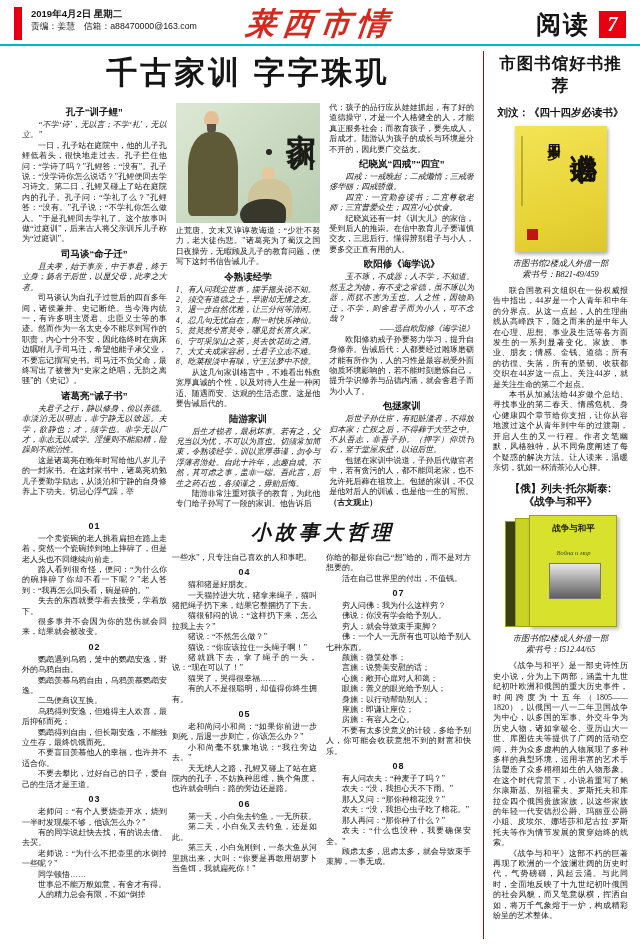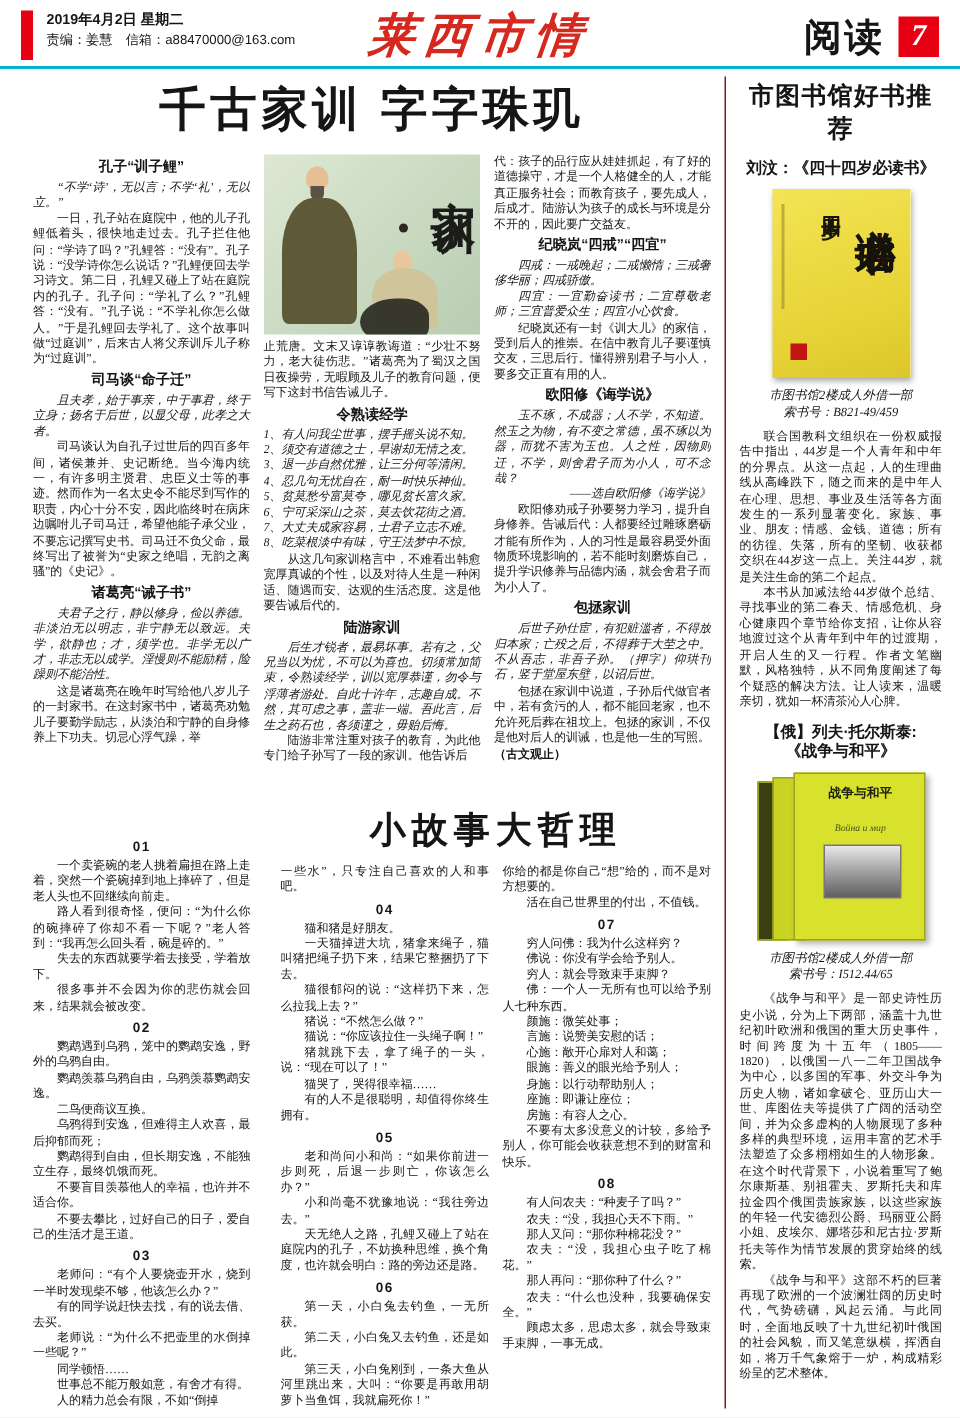--- a/index.html
+++ b/index.html
@@ -45,25 +45,25 @@
   .fig-man1 .head{width:15px;height:17px;background:#e6c094;border-radius:50%;margin-left:16px;}
   .fig-man1 .beard{width:9px;height:10px;background:#5a5246;border-radius:0 0 50% 50%;margin:-4px 0 0 19px;}
   .fig-man1 .robe{width:50px;height:84px;background:#5e5a38;border-radius:42% 42% 8% 8%;margin-top:-2px;}
   .fig-man2{position:absolute;left:72px;bottom:0;width:44px;height:56px;}
   .fig-man2 .head{width:13px;height:14px;background:#e9c79d;border-radius:50%;margin-left:14px;}
   .fig-man2 .knot{width:6px;height:6px;background:#2c2820;border-radius:50%;margin:-18px 0 12px 18px;}
   .fig-man2 .robe{width:44px;height:40px;background:#cfc49a;border-radius:45% 45% 6% 6%;margin-top:-2px;}
   .fig-ink{position:absolute;right:34px;bottom:-6px;width:46px;height:30px;background:#23231c;
            border-radius:60% 45% 40% 55%;opacity:.88;}
   
-  .stories{display:flex;gap:20px;margin-top:7px;flex:1;overflow:hidden;align-items:flex-end;}
+  .stories{display:flex;gap:5px;margin-top:7px;flex:1;overflow:hidden;}
   .st-col{width:145px;text-align:justify;font-size:8px;line-height:10.4px;}
   .st-right{flex:1;display:flex;flex-direction:column;overflow:hidden;}
-  .st-title{font-family:"Liberation Sans","DejaVu Sans",sans-serif;font-size:24px;font-weight:900;
-            text-align:center;letter-spacing:4px;margin:2px 0 7px;}
+  .st-title{font-family:"Liberation Sans","DejaVu Sans",sans-serif;font-size:20px;font-weight:900;
+            text-align:center;letter-spacing:4px;margin:2px 0 7px;font-style:italic;}
   .st-cols{display:flex;gap:9px;flex:1;overflow:hidden;}
   .num-h{font-family:"Liberation Sans","DejaVu Sans",sans-serif;font-weight:bold;text-align:center;
          font-size:9px;line-height:12px;margin:3px 0 2px;letter-spacing:1px;}
   
   .sb-title{font-family:"Liberation Sans","DejaVu Sans",sans-serif;font-size:16.5px;font-weight:900;
             text-align:center;letter-spacing:1px;margin:2px 0 9px;}
   .book-head{font-family:"Liberation Sans","DejaVu Sans",sans-serif;font-size:10.5px;font-weight:bold;
              text-align:center;line-height:13px;margin:0 0 7px;}
   .cover1{position:relative;width:92px;height:126px;margin:0 auto 6px;
           background:linear-gradient(160deg,#f4e455,#e6d234 70%,#dcc62c);box-shadow:1px 2px 4px rgba(0,0,0,.35);}

